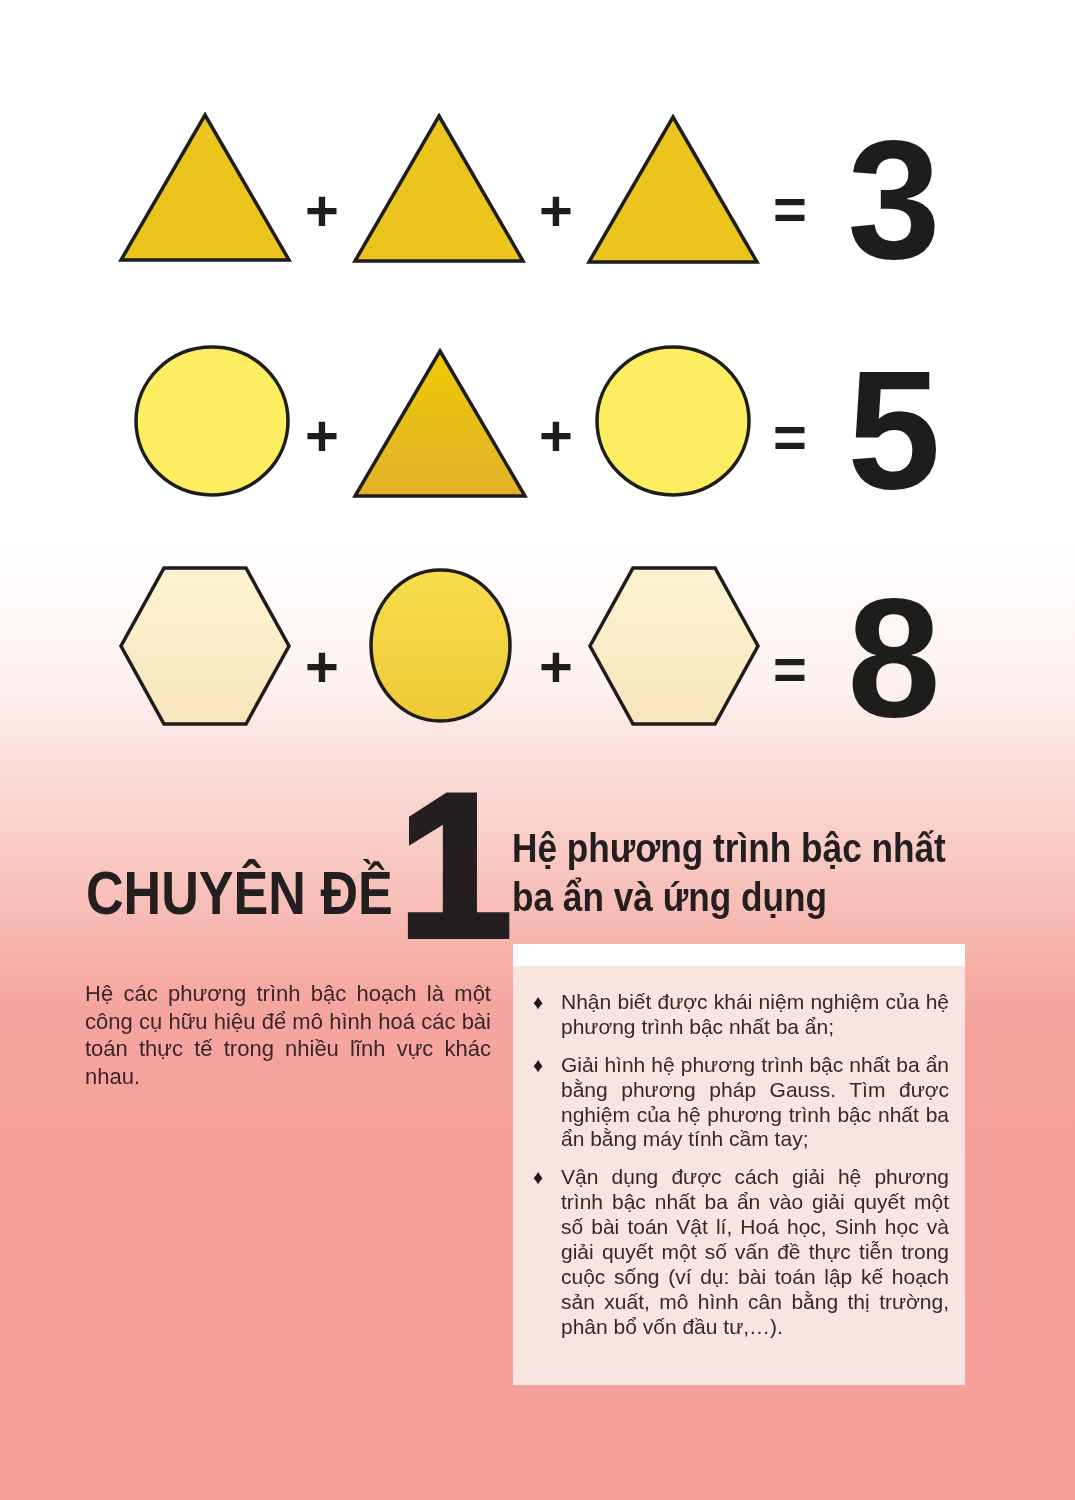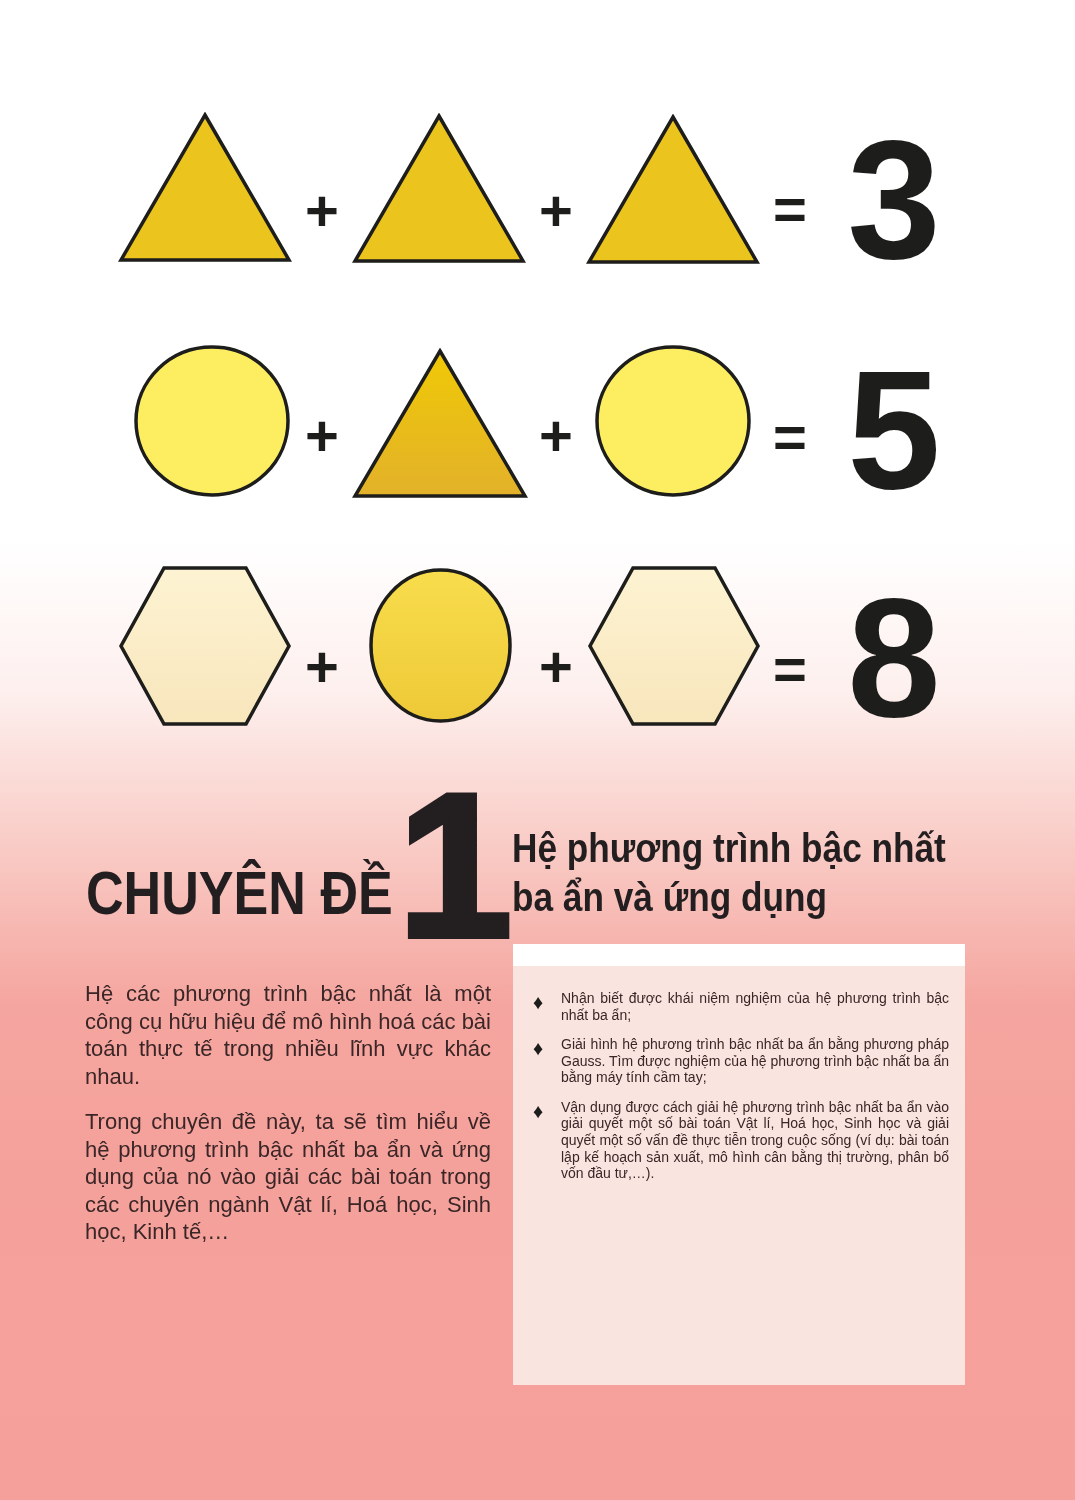--- a/index.html
+++ b/index.html
@@ -40,21 +40,21 @@
   }
   .obj-box{
     position:absolute;left:513px;top:966px;width:452px;height:419px;background:#fae4df;
     box-sizing:border-box;padding:24px 16px 0 20px;color:#3a2627;
   }
   .obj-item{display:flex;margin-bottom:13px;}
   .obj-item .diamond{
     flex:0 0 28px;font-size:20px;line-height:25px;color:#1d1d1b;
   }
   .obj-item p{
-    margin:0;flex:1;font-size:14px;line-height:1.185;text-align:justify;
+    margin:0;flex:1;font-size:21px;line-height:1.185;text-align:justify;
   }
 </style>
 </head>
 <body>
 
 <div class="abs" style="left:0;top:0;width:1075px;height:300px;">
   <svg class="shape-svg abs" style="left:118px;top:112px;" width="174" height="151" viewBox="0 0 174 151">
     <polygon points="87,3 171,148 3,148" fill="#ebc41d" stroke="#1d1d1b" stroke-width="3.5" stroke-linejoin="miter"></polygon>
   </svg>
   <span class="op" style="left:292px;top:182px;">+</span>
@@ -126,22 +126,21 @@
 </div>
 
 <div class="chapter-label">CHUYÊN ĐỀ</div>
 <div class="chapter-number">1</div>
 <div class="chapter-title">
   <div>Hệ phương trình bậc nhất</div>
   <div>ba ẩn và ứng dụng</div>
 </div>
 
 <div class="intro">
-  <p>Hệ các phương trình bậc nhất là một công cụ hữu hiệu để mô hình hoá các bài toán thực tế trong nhiều lĩnh vực khác nhau.</p>
-  <p>Trong chuyên đề này, ta sẽ tìm hiểu về hệ phương trình bậc nhất ba ẩn và ứng dụng của nó vào giải các bài toán trong các chuyên ngành Vật lí, Hoá học, Sinh học, Kinh tế,…</p>
+  <p>Hệ các phương trình bậc hoạch là một công cụ hữu hiệu để mô hình hoá các bài toán thực tế trong nhiều lĩnh vực khác nhau.</p>
 </div>
 
 <div class="obj-strip"></div>
 <div class="obj-box">
   <div class="obj-item">
     <span class="diamond">♦</span>
     <p>Nhận biết được khái niệm nghiệm của hệ phương trình bậc nhất ba ẩn;</p>
   </div>
   <div class="obj-item">
     <span class="diamond">♦</span>

